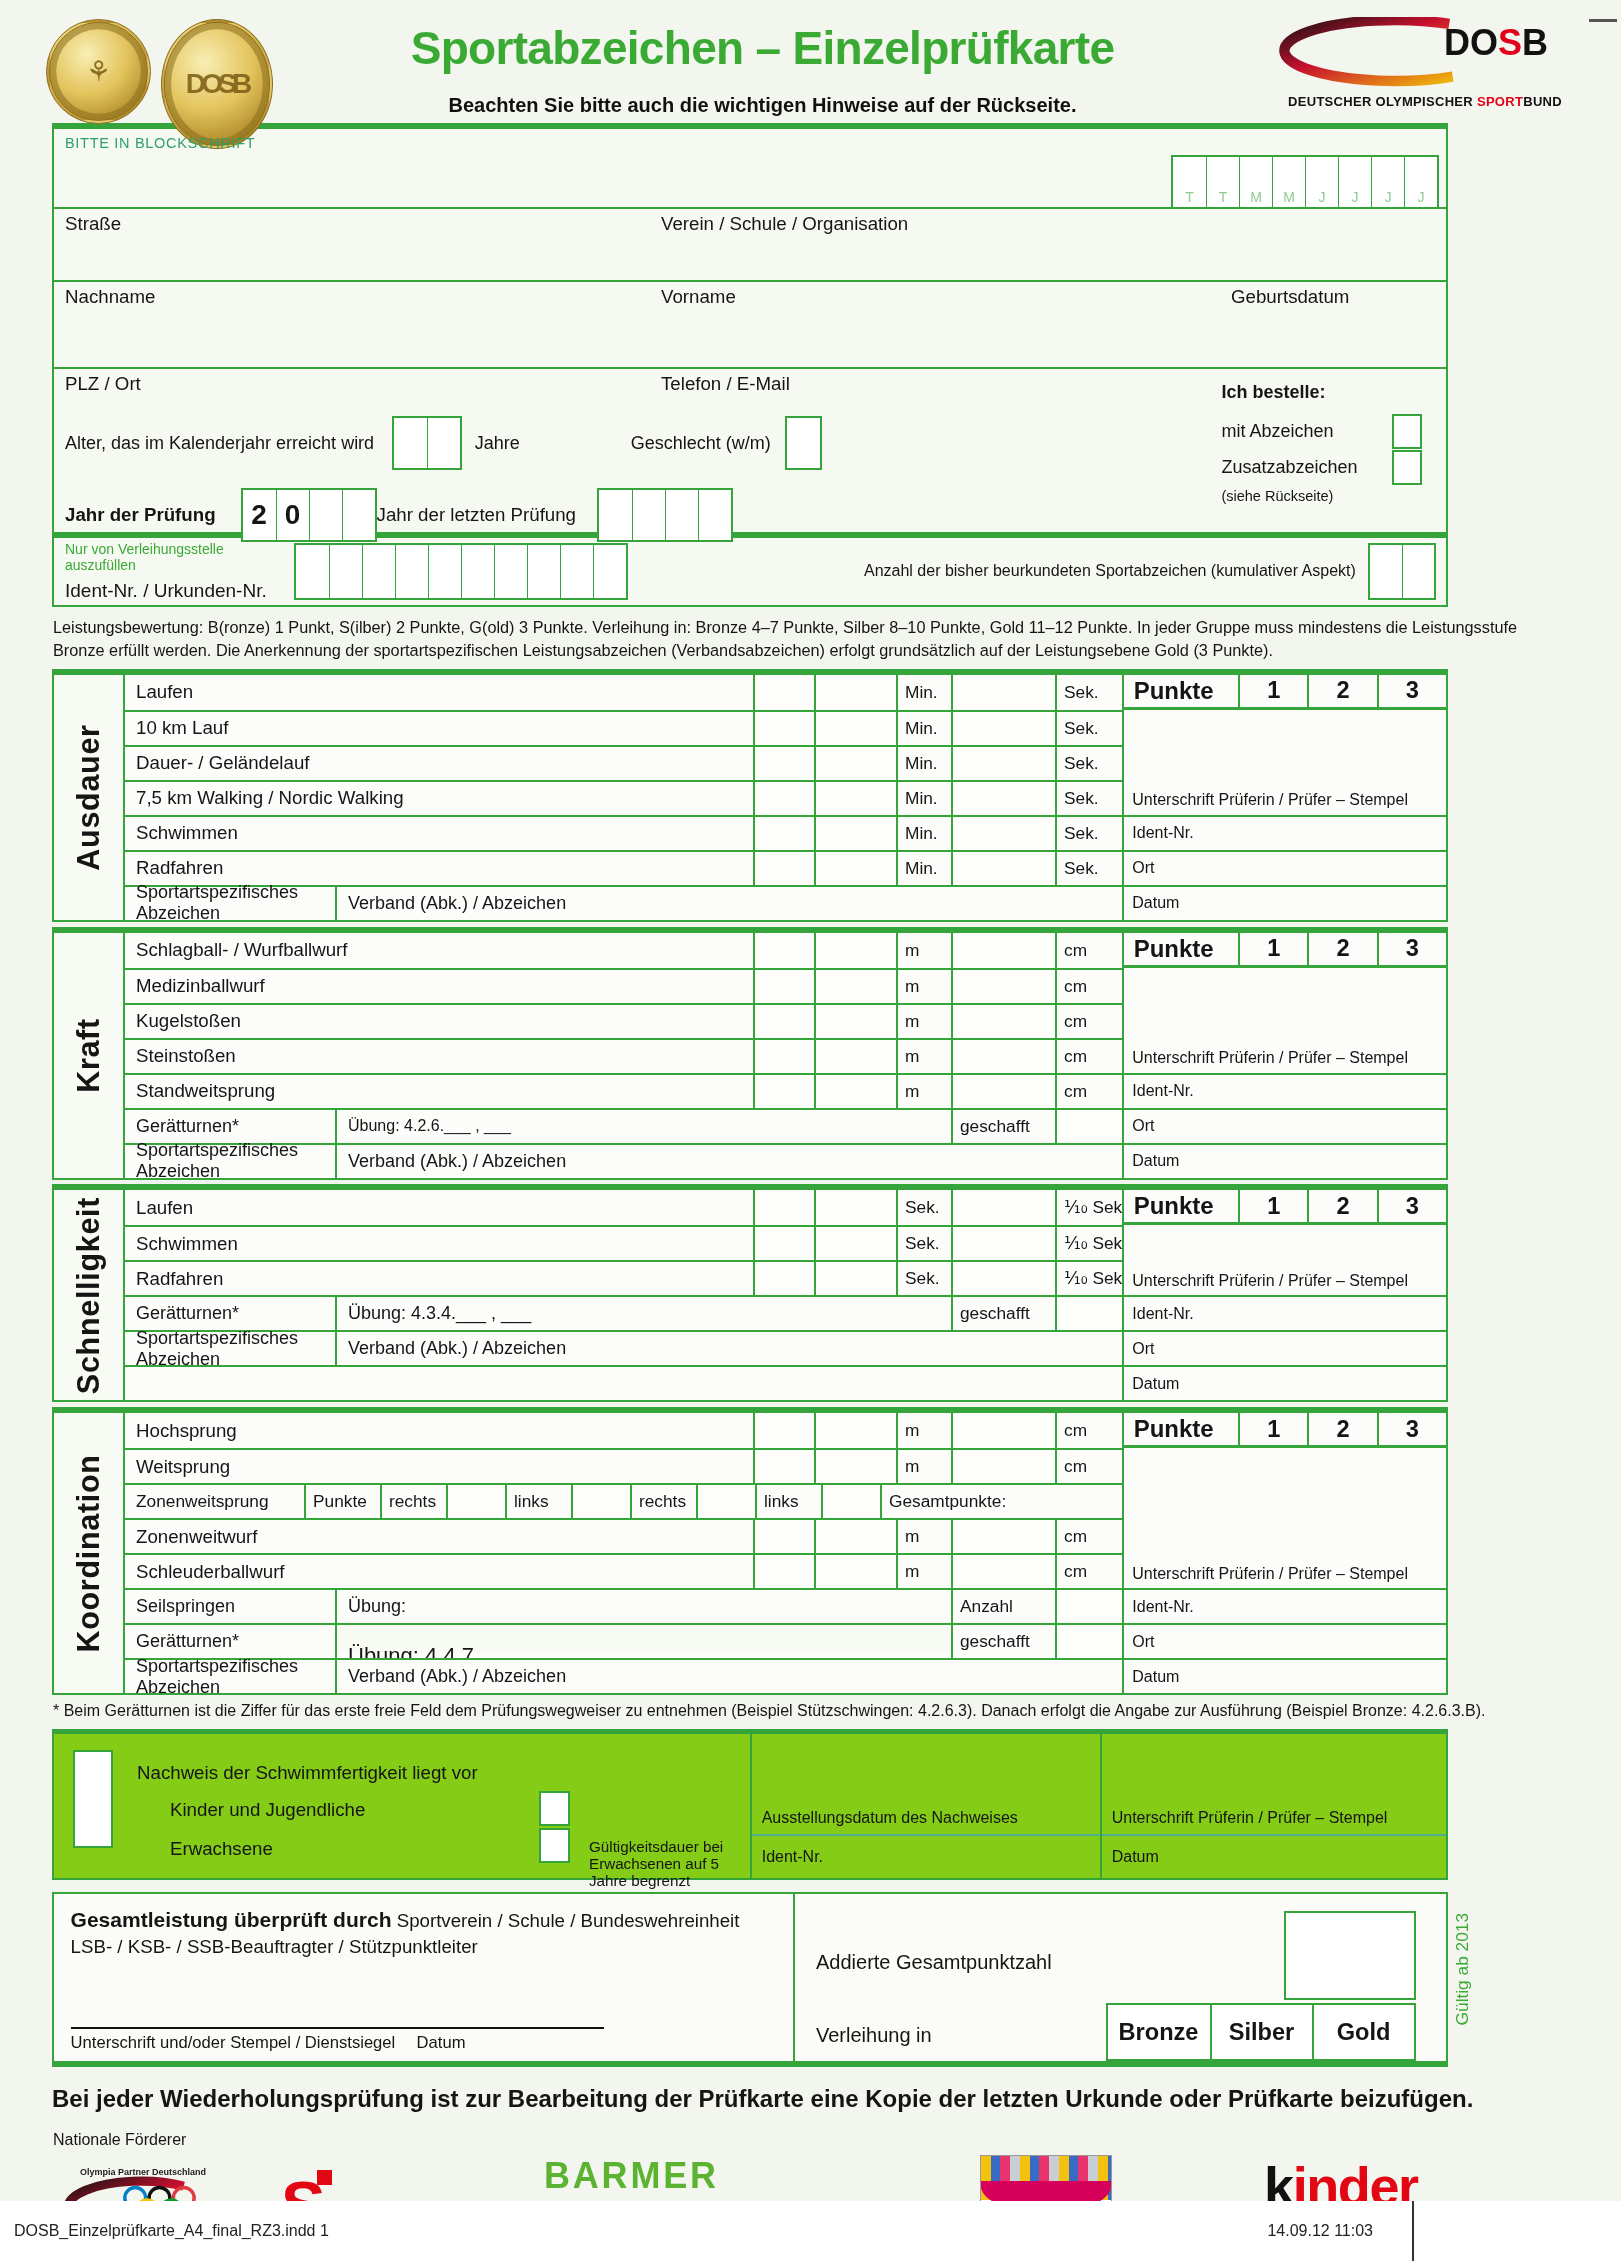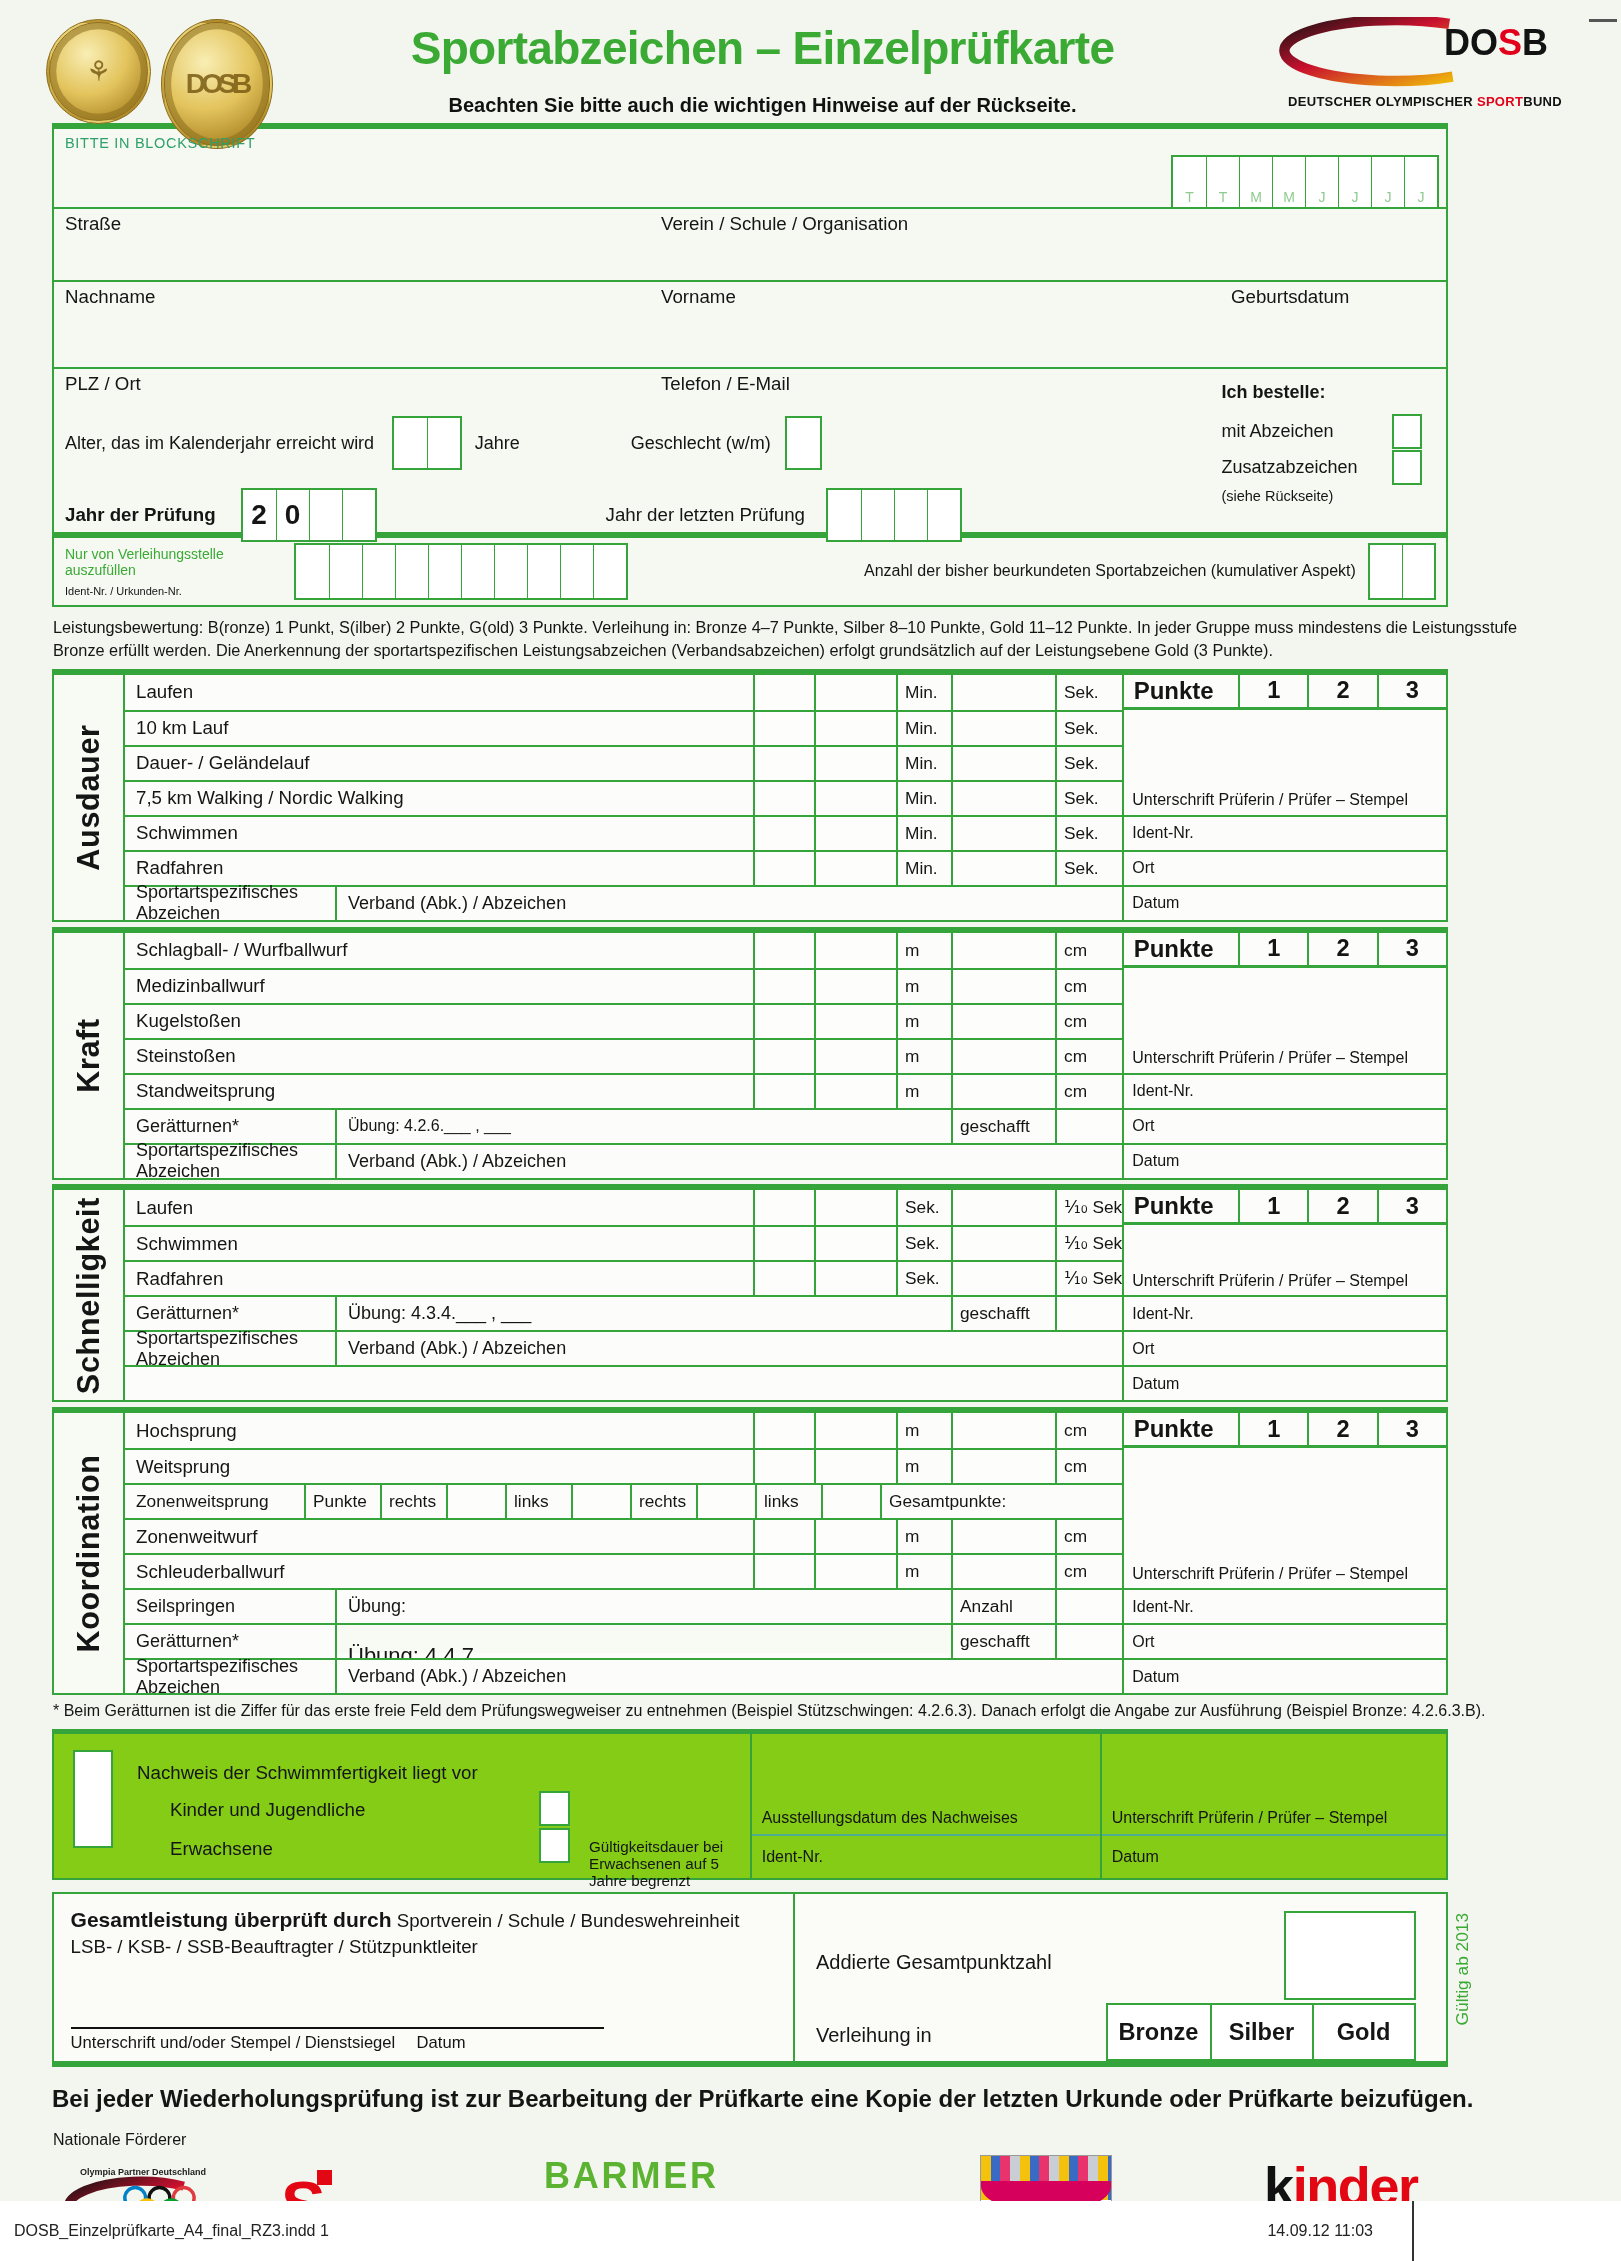--- a/index.html
+++ b/index.html
@@ -56,21 +56,21 @@
   .boxes>div:first-child{border-left:none;}
   .bestelle{position:absolute;right:23.6px;top:12.5px;width:201px;font-size:18px;}
   .bestelle .bt{font-weight:bold;margin-bottom:11px;}
   .bestelle .optline{display:flex;justify-content:space-between;align-items:center;height:36px;}
   .chk{width:30.5px;height:35px;border:2.1px solid var(--g);background:#fff;}
   .bestelle .note{font-size:14.5px;margin-top:2.8px;}
   .psep{height:5.5px;background:var(--g);}
   .rowD{height:67px;display:flex;align-items:center;padding:0 9.7px 0 11px;border-top:none;}
   .vnote{width:229px;}
   .vnote .grn{color:#3aaa35;font-size:14px;display:block;margin-bottom:7px;}
-  .vnote .idl{font-size:11px;}
+  .vnote .idl{font-size:19px;}
   .identboxes>div{width:33px;height:53px;}
   .anzahl{flex:1;text-align:right;font-size:16px;padding:0 12.5px 0 83px;line-height:1.15;}
   .anzboxes>div{width:32px;height:53px;}
 
   
   .legend{margin:9.7px 69px 7px 53px;font-size:16.3px;line-height:1.4;}
 
   
   #sections{margin-left:52px;width:1396px;}
   .section{display:flex;border:2.8px solid var(--g);border-top:6.2px solid var(--g);background:#f8faf4;margin-bottom:4.8px;}
@@ -258,21 +258,21 @@
           </div>
       </div>
       <div class="jahrline">
         <span style="font-weight:bold;">Jahr der Prüfung</span>
         <div class="boxes" style="margin-left:25px;">
           <div>2</div>
           <div>0</div>
           <div></div>
           <div></div>
         </div>
-        <span style="margin-left:229px;">Jahr der letzten Prüfung</span>
+        <span style="">Jahr der letzten Prüfung</span>
         <div class="boxes" style="margin-left:21px;">
           <div></div>
             <div></div>
             <div></div>
             <div></div>
         </div>
       </div>
       <div class="bestelle">
         <div class="bt">Ich bestelle:</div>
         <div class="optline">

